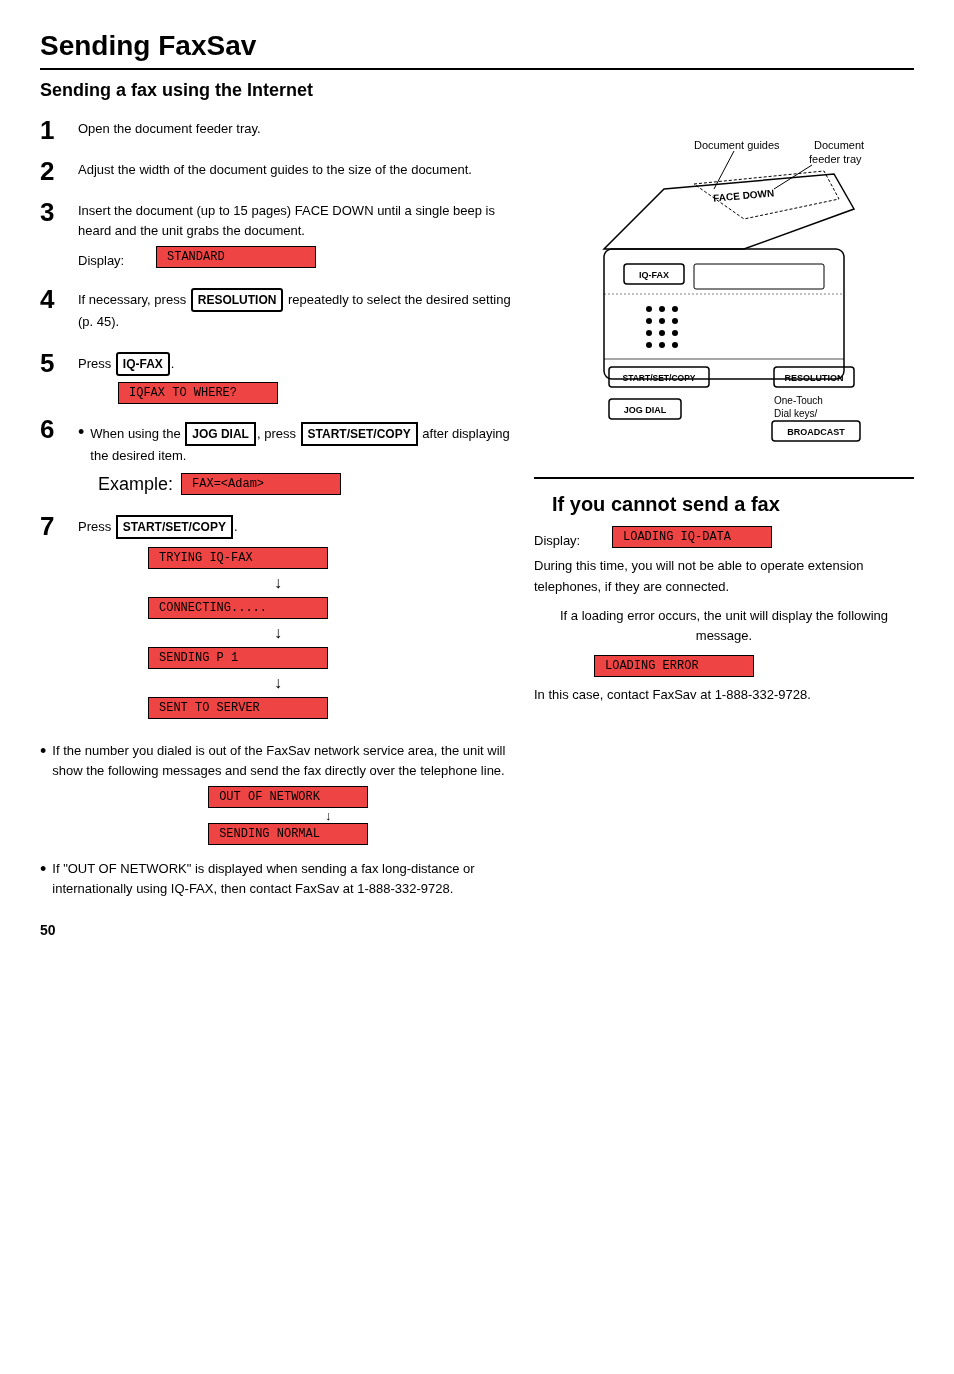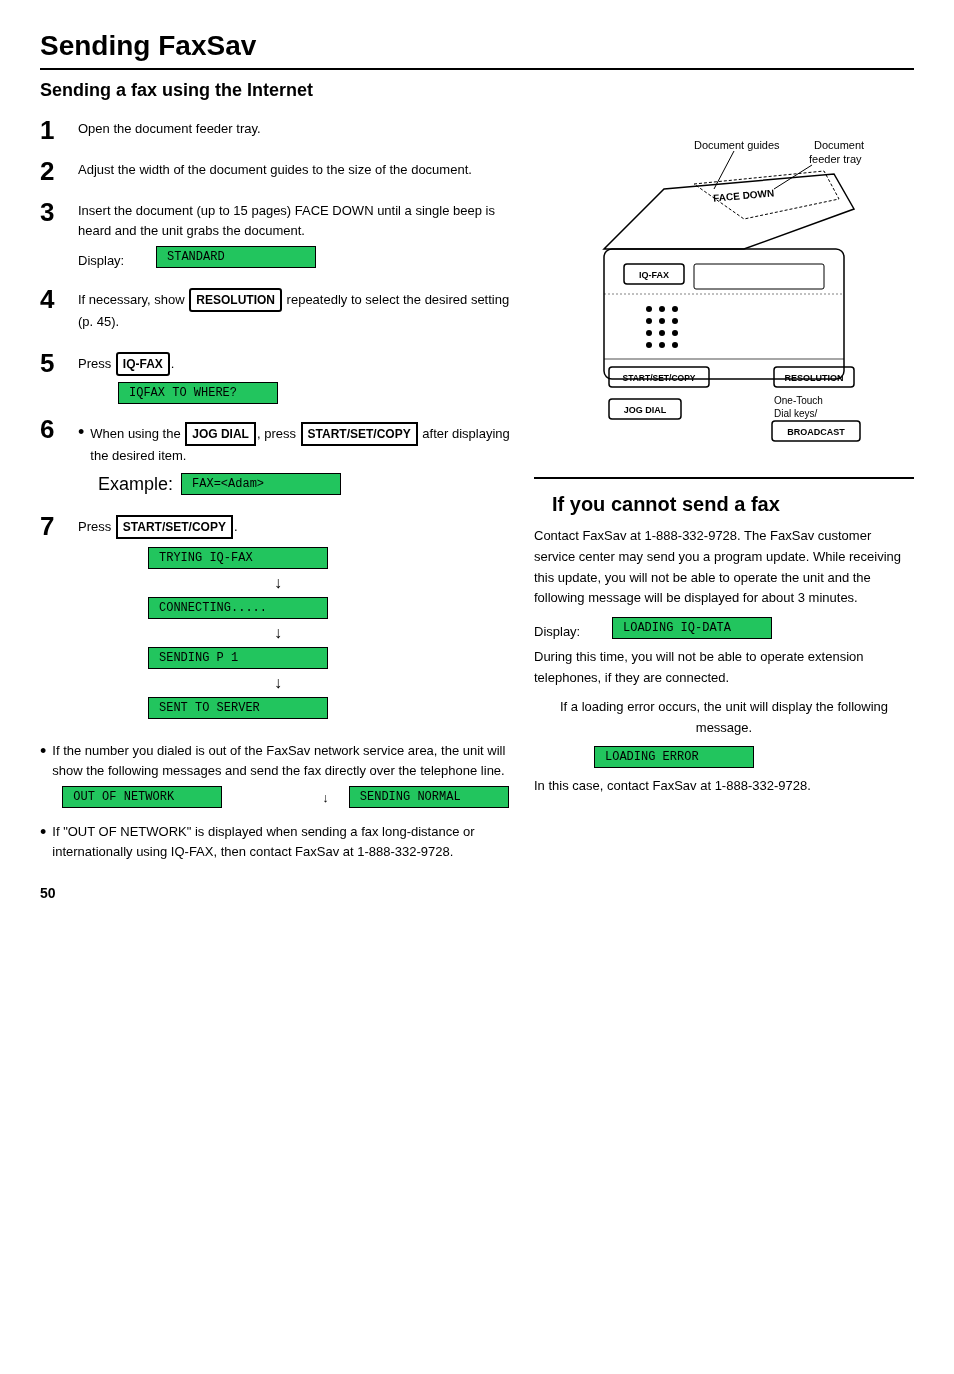--- a/index.html
+++ b/index.html
@@ -63,21 +63,21 @@
     }
     .display-label {
       font-size: 13px;
       min-width: 70px;
     }
     .display-box {
       border: 1px solid #000;
       padding: 3px 10px;
       font-family: 'Courier New', Courier, monospace;
       font-size: 12px;
-      background: #22c55e;
+      background: #ef4444;
       min-width: 160px;
       display: inline-block;
     }
     .example-label {
       font-size: 18px;
       min-width: 70px;
     }
     .key-btn {
       border: 2px solid #000;
       padding: 1px 5px;
@@ -132,23 +132,22 @@
       font-size: 18px;
       line-height: 1.2;
       margin-right: 2px;
     }
     .bullet-text {
       line-height: 1.5;
     }
     .sub-display-seq {
       margin: 6px 0 6px 0;
       display: flex;
-      flex-direction: row;
+      flex-direction: column;
       align-items: center;
-      gap: 20px;
     }
     
     .fax-diagram {
       text-align: center;
       margin-bottom: 18px;
       position: relative;
     }
     .fax-diagram svg {
       display: block;
       margin: 0 auto;
@@ -211,21 +210,21 @@
           <span class="display-label">Display:</span>
           <span class="display-box">STANDARD</span>
         </div>
       </div>
     </div>
 
     <div class="step">
       <div class="step-num">4</div>
       <div class="step-content">
         <p>
-          <span>If necessary, show </span><span class="key-btn">RESOLUTION</span><span> repeatedly to select the desired setting (p. 45).</span>
+          <span>If necessary, press </span><span class="key-btn">RESOLUTION</span><span> repeatedly to select the desired setting (p. 45).</span>
         </p>
       </div>
     </div>
 
     <div class="step">
       <div class="step-num">5</div>
       <div class="step-content">
         <p>
           <span>Press </span><span class="key-btn">IQ-FAX</span><span>.</span>
         </p>
@@ -351,21 +350,20 @@
         <rect x="65" y="280" width="72" height="20" rx="3" fill="none" stroke="#000" stroke-width="1.5"></rect>
         <text x="101" y="294" font-size="9" font-family="Arial" font-weight="bold" text-anchor="middle">JOG DIAL</text>
 
         <line x1="60" y1="175" x2="300" y2="175" stroke="#000" stroke-width="0.5" stroke-dasharray="2,2"></line>
         <line x1="60" y1="240" x2="300" y2="240" stroke="#000" stroke-width="0.7"></line>
       </svg>
     </div>
 
     <div class="if-cannot">
       <h2>If you cannot send a fax</h2>
-      <p>Contact FaxSav at 1-888-332-9728. The FaxSav customer service center may send you a program update. While receiving this update, you will not be able to operate the unit and the following message will be displayed for about 3 minutes.</p>
       <div class="display-row">
         <span class="display-label">Display:</span>
         <span class="display-box">LOADING IQ-DATA</span>
       </div>
       <p style="margin-top:8px;">During this time, you will not be able to operate extension telephones, if they are connected.</p>
       <p style="margin-top:8px;text-align:center;">If a loading error occurs, the unit will display the following message.</p>
       <div style="margin: 8px 0 8px 60px;">
         <span class="display-box">LOADING ERROR</span>
       </div>
       <p>In this case, contact FaxSav at 1-888-332-9728.</p>

